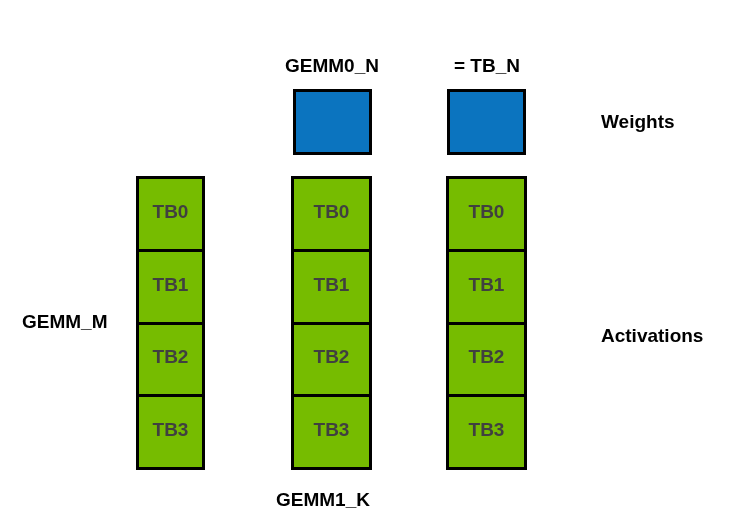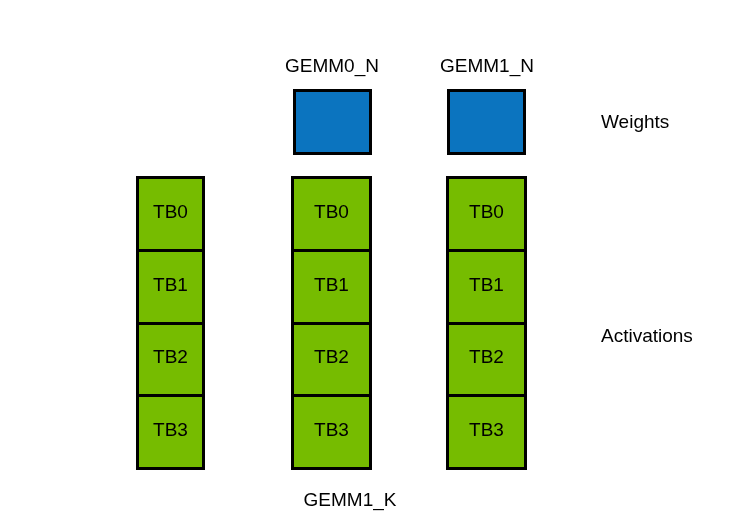--- a/index.html
+++ b/index.html
@@ -10,20 +10,21 @@
   }
   body {
     font-family: "Liberation Sans", sans-serif;
   }
   #canvas {
     position: relative;
     width: 742px;
     height: 529px;
     background: #ffffff;
     overflow: hidden;
+    font-weight: bold;
   }
   .label {
     position: absolute;
     color: #000000;
     font-family: "Liberation Sans", sans-serif;
     font-size: 19px;
     line-height: 23px;
     white-space: pre;
     text-align: center;
   }
@@ -63,48 +64,48 @@
   .act-cell + .act-cell {
     border-top: 3px solid #000000;
   }
   .act-cell-label {
     position: absolute;
     left: 0;
     right: 0;
     top: 47%;
     transform: translateY(-50%);
     text-align: center;
-    color: #000000;
+    color: #404040;
     font-family: "Liberation Sans", sans-serif;
     font-size: 19px;
     line-height: 22px;
     white-space: pre;
   }
 </style>
 </head>
 <body>
 
 <div id="canvas">
 
   <div class="label top-label" style="left:332px; top:8px;">
     <div>GEMM0_N</div>
     <div>= TB_N</div>
   </div>
 
   <div class="label top-label" style="left:487px; top:8px;">
-    <div>GEMM1_N</div>
     <div>= TB_N</div>
   </div>
 
   <div class="weight-box" style="left:293px; top:89px; width:79px; height:66px;"></div>
   <div class="weight-box" style="left:447px; top:89px; width:79px; height:66px;"></div>
 
   <div class="label side" style="left:601px; top:110px;">Weights</div>
   <div class="label side" style="left:601px; top:296px;margin-top:28px;">Activations</div>
 
+  <div class="label side" style="left:22px; top:310px;">GEMM_M</div>
 
   <div class="act-column" style="left:136px; top:176px; width:69px; height:294px;">
     <div class="act-cell">
       <div class="act-cell-label">TB0</div>
     </div>
     <div class="act-cell">
       <div class="act-cell-label">TB1</div>
     </div>
     <div class="act-cell">
       <div class="act-cell-label">TB2</div>
@@ -137,15 +138,15 @@
       <div class="act-cell-label">TB1</div>
     </div>
     <div class="act-cell">
       <div class="act-cell-label">TB2</div>
     </div>
     <div class="act-cell">
       <div class="act-cell-label">TB3</div>
     </div>
   </div>
 
-  <div class="label bottom-label" style="left:350px; top:488px;">GEMM1_K</div>
+  <div class="label bottom-label" style="left:323px; top:488px;">GEMM1_K</div>
 
 </div>
 
 </body></html>

